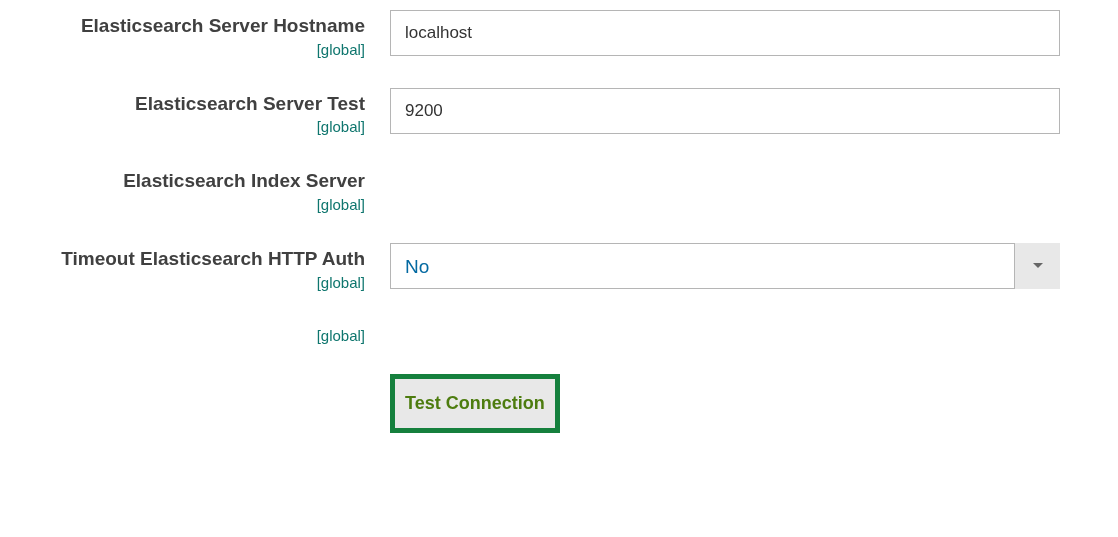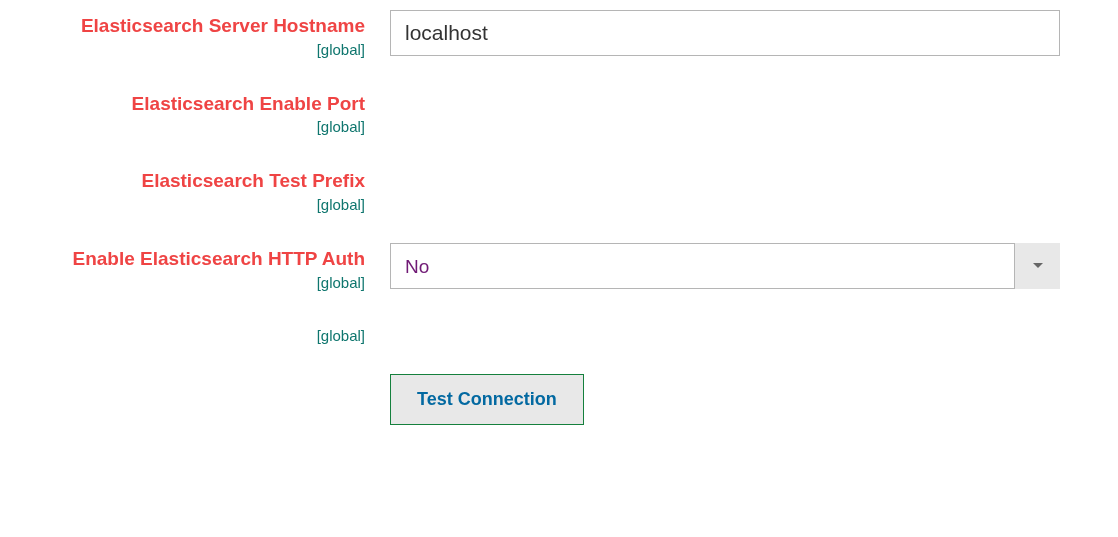--- a/index.html
+++ b/index.html
@@ -20,53 +20,53 @@
     }
     .label-col {
       width: 360px;
       text-align: right;
       padding-right: 25px;
       padding-top: 4px;
     }
     .field-label {
       font-size: 19px;
       font-weight: 600;
-      color: #ef4444;
+      color: #404040;
       line-height: 1.3;
     }
     .scope-label {
       font-size: 15px;
       color: #0f766e;
       margin-top: 2px;
     }
     .control-col {
       flex: 1;
       max-width: 670px;
     }
     .text-input {
       width: 100%;
       height: 46px;
       border: 1px solid #b5b5b5;
       padding: 0 14px;
-      font-size: 21px;
+      font-size: 17px;
       color: #333333;
       font-family: inherit;
       background: #ffffff;
     }
     .select-wrap {
       position: relative;
       width: 100%;
     }
     .select-input {
       width: 100%;
       height: 46px;
       border: 1px solid #b5b5b5;
       padding: 0 54px 0 14px;
       font-size: 19px;
-      color: #701a75;
+      color: #0369a1;
       font-family: inherit;
       background: #ffffff;
       -webkit-appearance: none;
       -moz-appearance: none;
       appearance: none;
       cursor: pointer;
     }
     .select-arrow {
       position: absolute;
       right: 0;
@@ -83,60 +83,63 @@
     .select-arrow svg {
       width: 12px;
       height: 8px;
       fill: #666666;
     }
     .button-row .label-col {
       height: 1px;
     }
     .test-button {
       display: inline-block;
-      padding: 14px 26px;
+      padding: 14px 10px;
       background: #e8e8e8;
-      border: 1px solid #15803d;
+      border: 5px solid #15803d;
       font-size: 18px;
       font-weight: 600;
-      color: #0369a1;
+      color: #4d7c0f;
       cursor: pointer;
       font-family: inherit;
     }
   </style>
 </head>
 <body>
 
 <div class="form-row">
   <div class="label-col">
     <div class="field-label">Elasticsearch Server Hostname</div>
     <div class="scope-label">[global]</div>
   </div>
   <div class="control-col">
     <input type="text" class="text-input" value="localhost" style="">
   </div>
 </div>
 
 <div class="form-row">
   <div class="label-col">
-    <div class="field-label">Elasticsearch Enable Port</div>
+    <div class="field-label">Elasticsearch Server Test</div>
+    <div class="scope-label">[global]</div>
+  </div>
+  <div class="control-col">
+    <input type="text" class="text-input" value="9200" style="">
+  </div>
+</div>
+
+<div class="form-row">
+  <div class="label-col">
+    <div class="field-label">Elasticsearch Index Server</div>
     <div class="scope-label">[global]</div>
   </div>
 </div>
 
 <div class="form-row">
   <div class="label-col">
-    <div class="field-label">Elasticsearch Test Prefix</div>
-    <div class="scope-label">[global]</div>
-  </div>
-</div>
-
-<div class="form-row">
-  <div class="label-col">
-    <div class="field-label">Enable Elasticsearch HTTP Auth</div>
+    <div class="field-label">Timeout Elasticsearch HTTP Auth</div>
     <div class="scope-label">[global]</div>
   </div>
   <div class="control-col">
     <div class="select-wrap">
       <select class="select-input">
         <option selected="">No</option>
       </select>
       <div class="select-arrow">
         <svg viewBox="0 0 12 8">
             <path d="M1 1 L6 6 L11 1 Z"></path>

